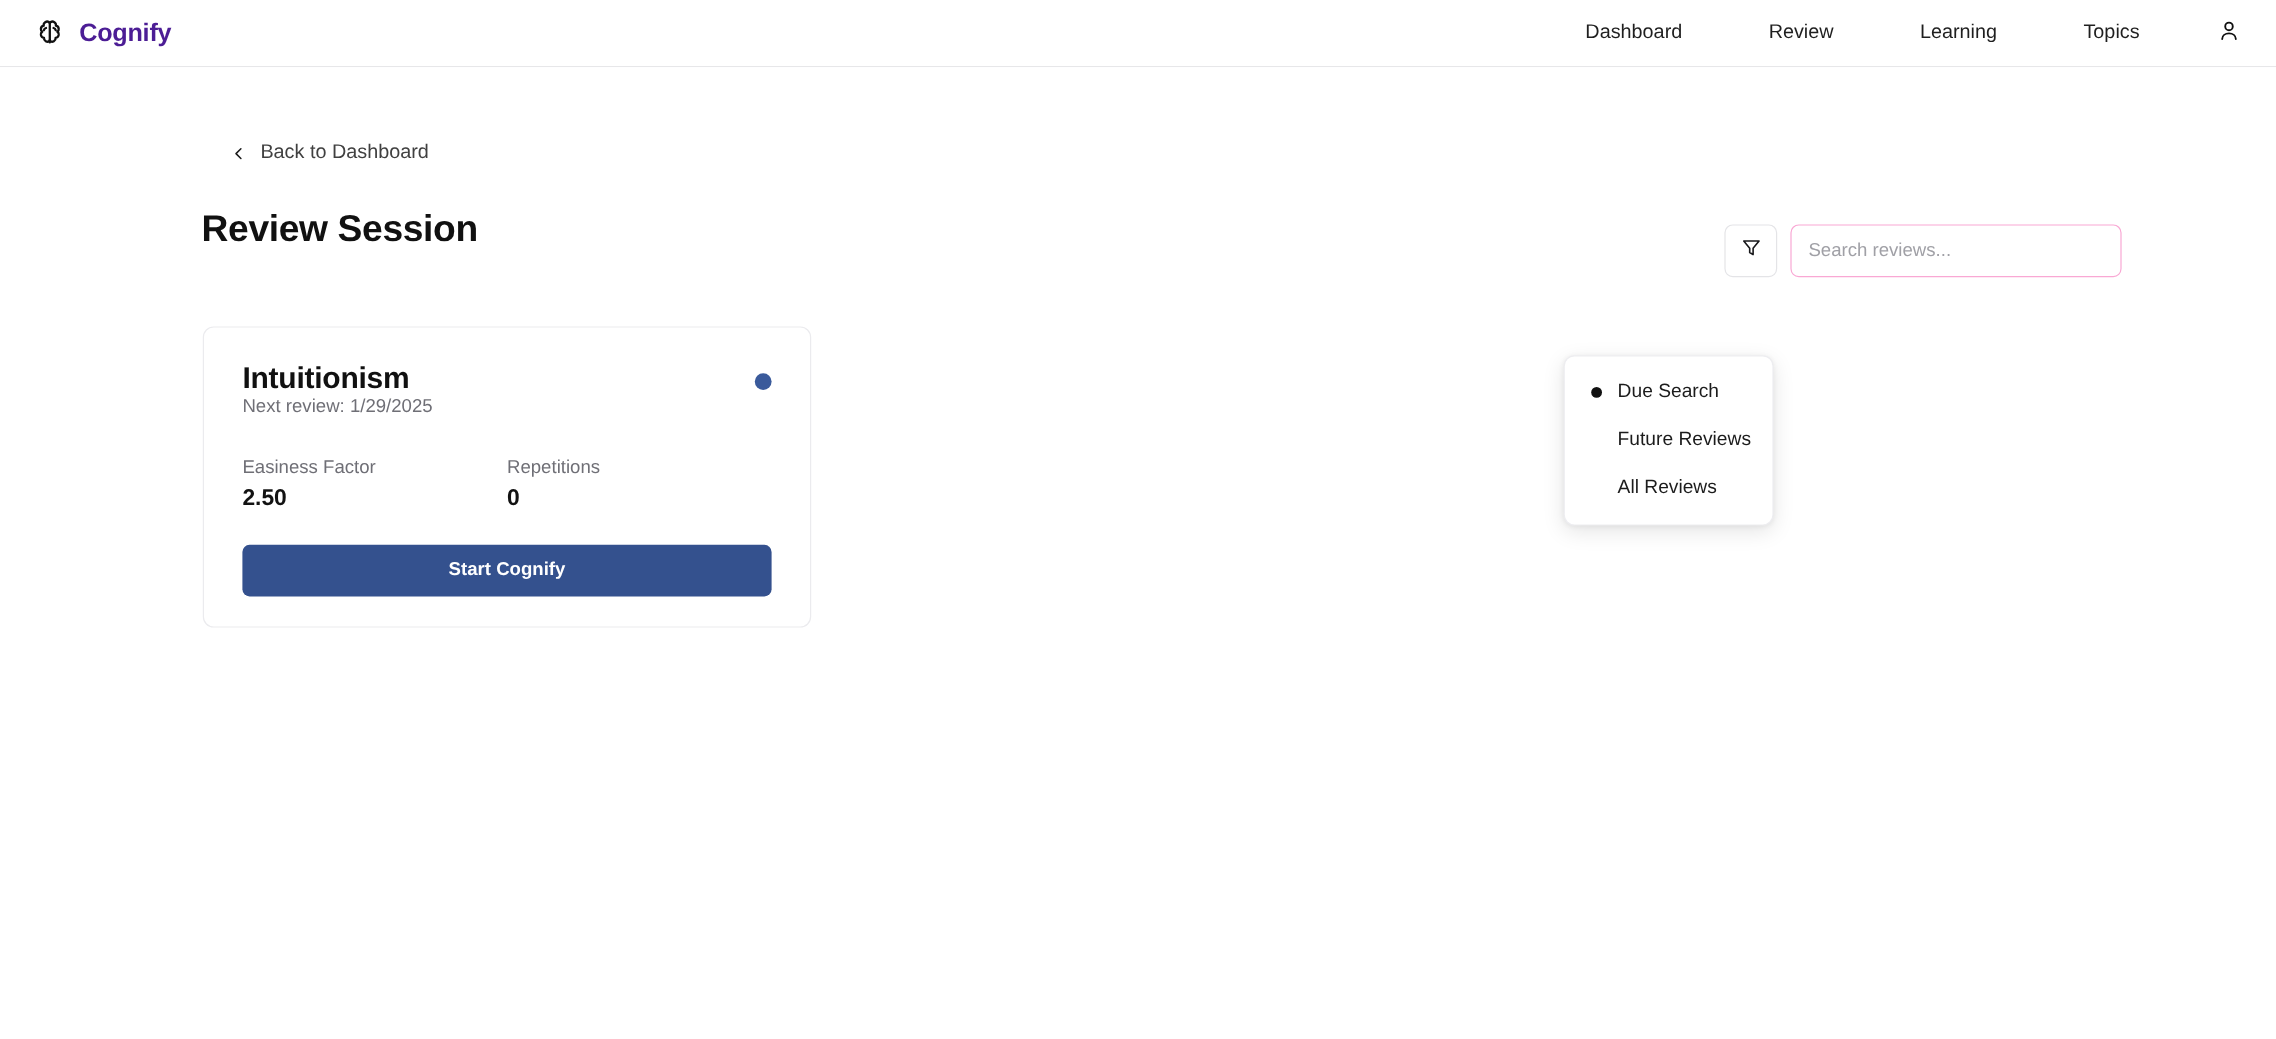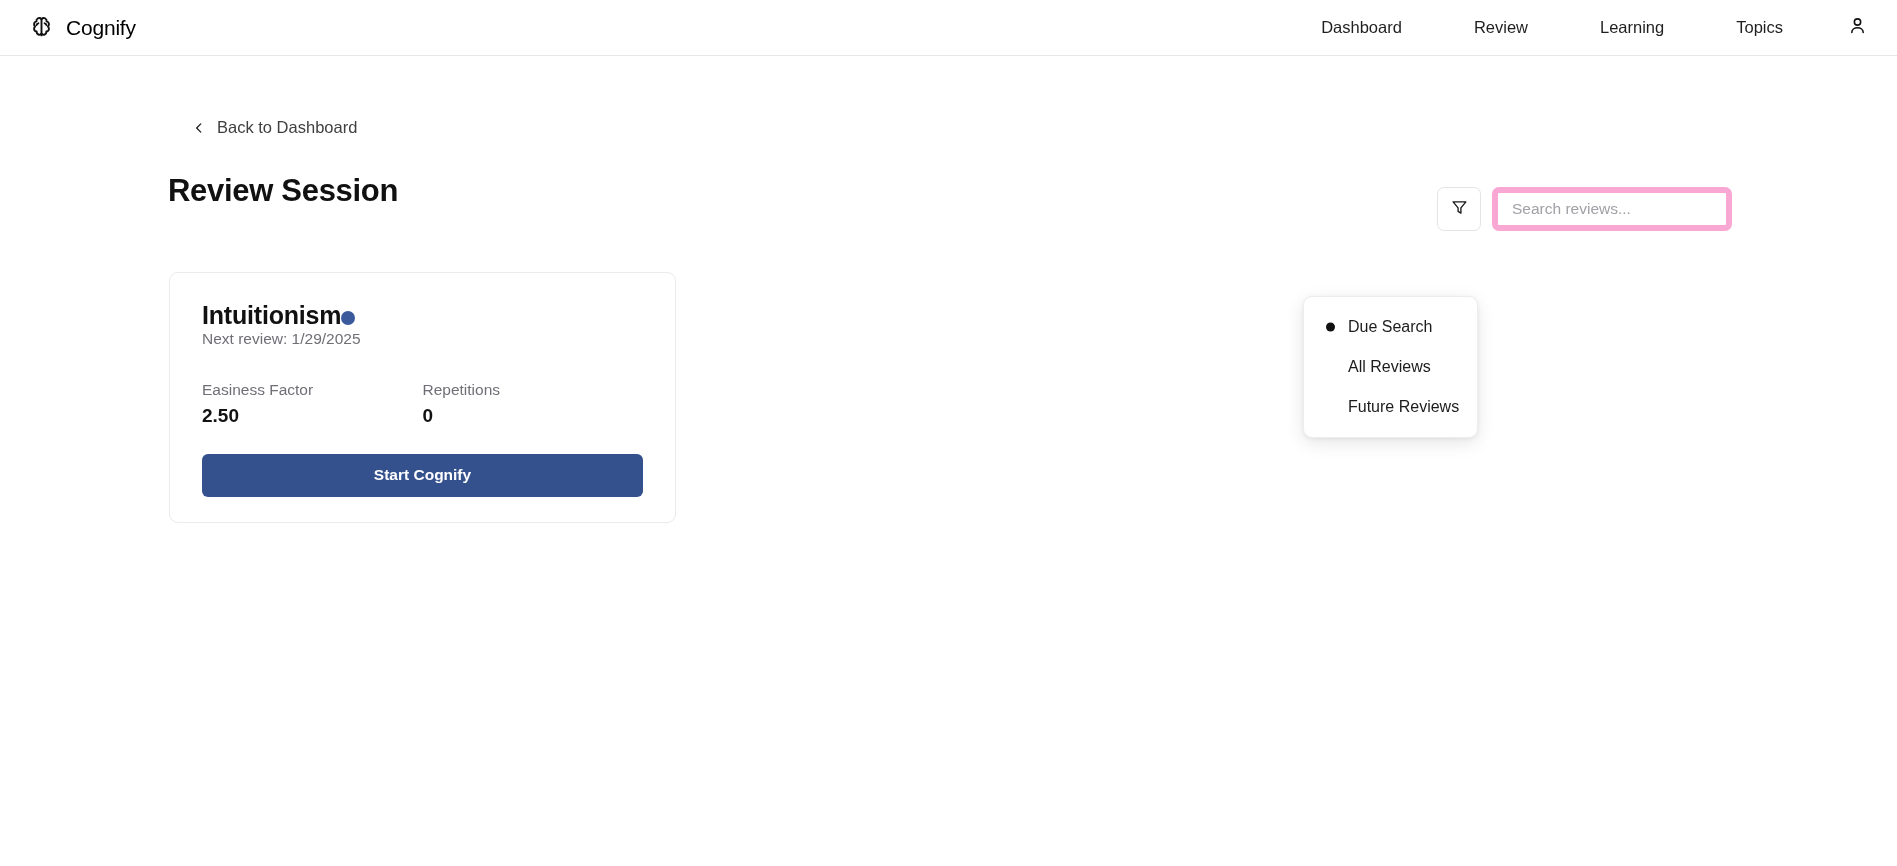--- a/index.html
+++ b/index.html
@@ -29,23 +29,23 @@
 
   .brand {
     display: flex;
     align-items: center;
     gap: 11px;
     cursor: pointer;
   }
   .brand-icon { width: 27px; height: 27px; display: block; }
   .brand-name {
     font-size: 21px;
-    font-weight: normal;
+    font-weight: bold;
     letter-spacing: -0.2px;
-    color: #000000;
+    color: #4c1d95;
   }
 
   .nav {
     display: flex;
     align-items: center;
     gap: 0;
   }
   .nav-link {
     font-size: 16.5px;
     color: #1f1f1f;
@@ -110,23 +110,23 @@
     border: 1px solid #e4e4e7;
     border-radius: 7px;
     background: #ffffff;
     display: flex;
     align-items: center;
     justify-content: center;
     cursor: pointer;
   }
 
   .search-input {
-    width: 240px;
+    width: 276px;
     height: 44px;
-    border: 6px solid #f9a8d4;
+    border: 1px solid #f9a8d4;
     border-radius: 7px;
     background: #ffffff;
     padding: 0 14px;
     font-family: "Liberation Sans", sans-serif;
     font-size: 15.5px;
     color: #1a1a1a;
     outline: none;
   }
   .search-input::placeholder { color: #a0a0a6; }
 
@@ -173,21 +173,21 @@
     height: 251px;
     background: #ffffff;
     border: 1px solid #ebebee;
     border-radius: 9px;
     padding: 28px 32px;
   }
 
   .card-head {
     display: flex;
     align-items: flex-start;
-    justify-content: flex-start;
+    justify-content: space-between;
   }
   .card-title {
     font-size: 25px;
     font-weight: bold;
     letter-spacing: -0.2px;
     color: #111111;
     line-height: 1.15;
   }
   .status-dot {
     width: 14px;
@@ -290,24 +290,24 @@
     </div>
     <input class="search-input" type="text" placeholder="Search reviews..." style="">
   </div>
 
   <div class="dropdown">
     <div class="dropdown-item">
       <span class="dropdown-bullet"></span>
       <span>Due Search</span>
     </div>
     <div class="dropdown-item">
+      <span>Future Reviews</span>
+    </div>
+    <div class="dropdown-item">
       <span>All Reviews</span>
-    </div>
-    <div class="dropdown-item">
-      <span>Future Reviews</span>
     </div>
   </div>
 
   <div class="card">
     <div class="card-head">
       <div class="card-title">Intuitionism</div>
       <div class="status-dot"></div>
     </div>
     <div class="card-sub">Next review: 1/29/2025</div>
 

